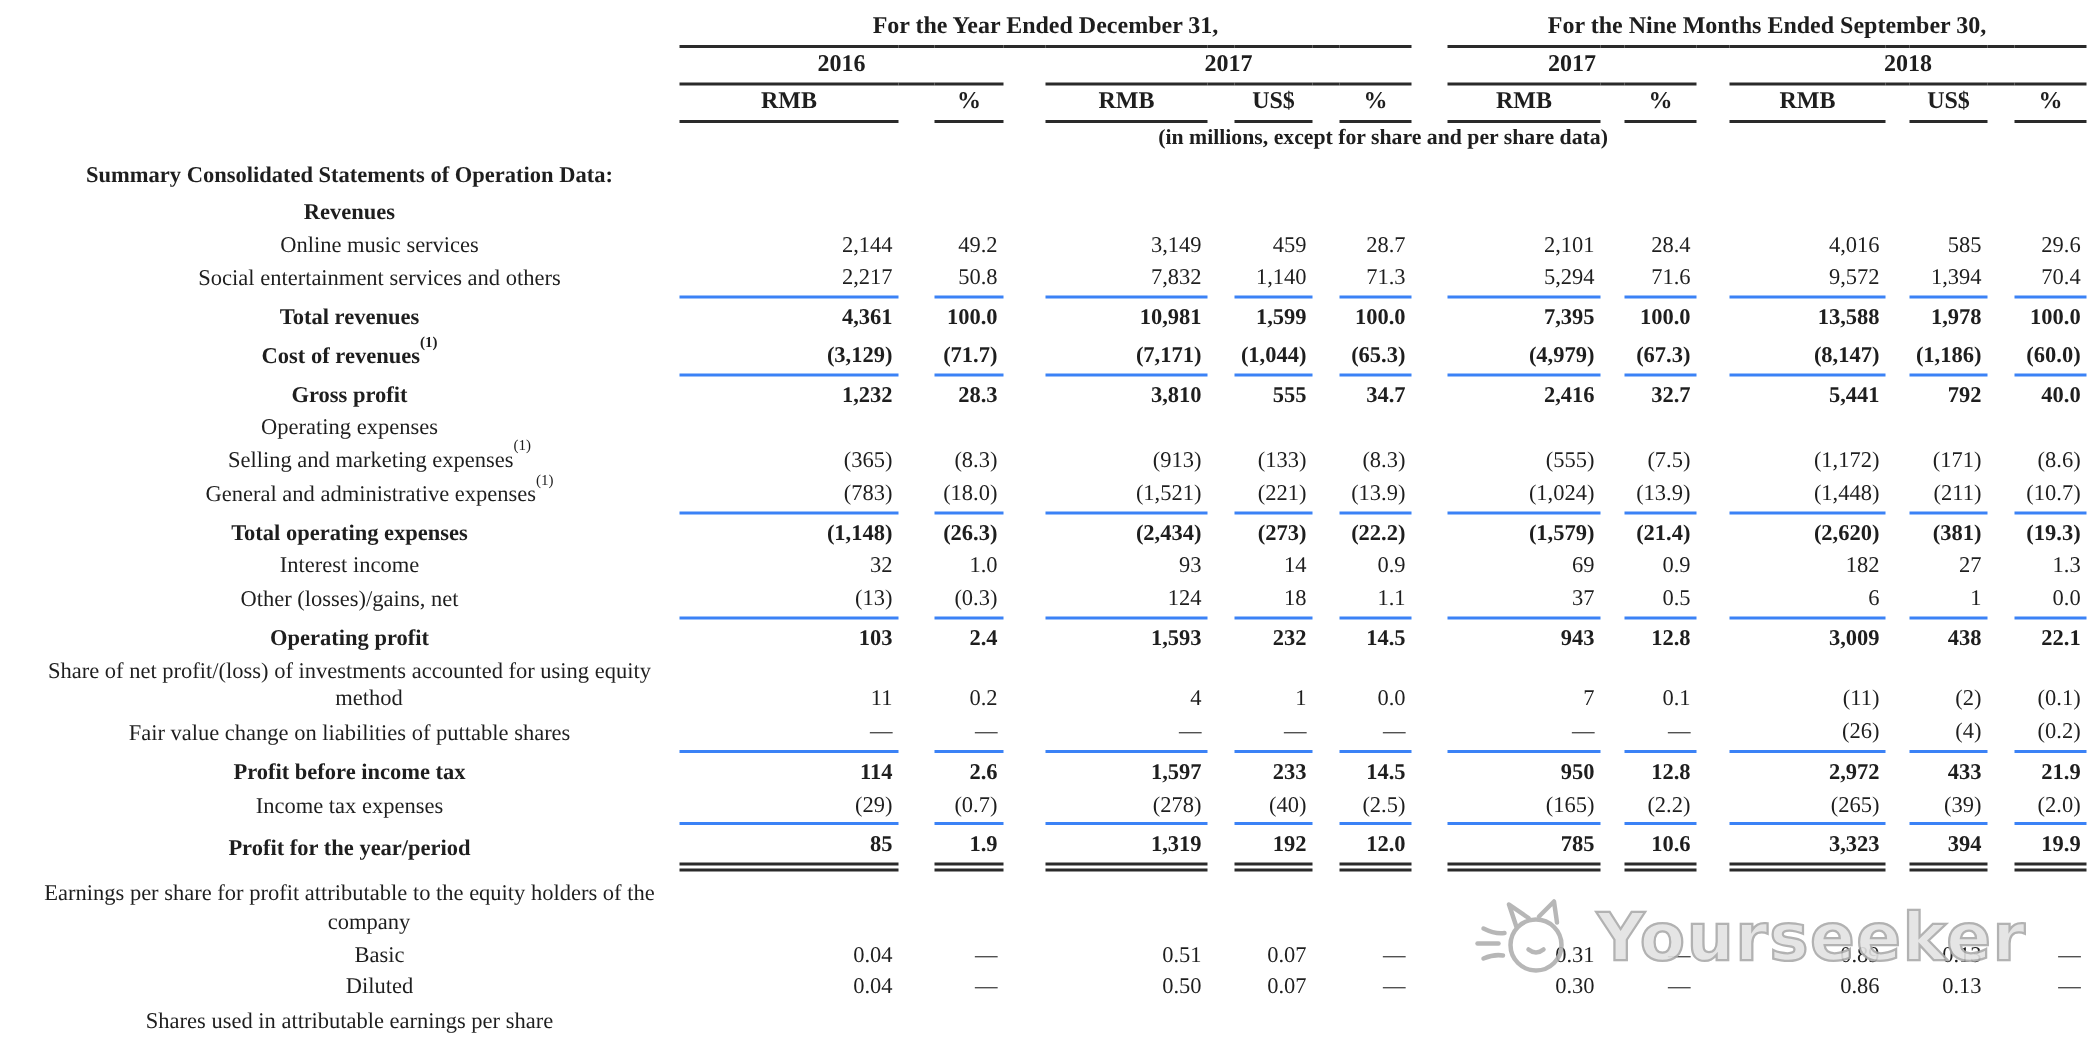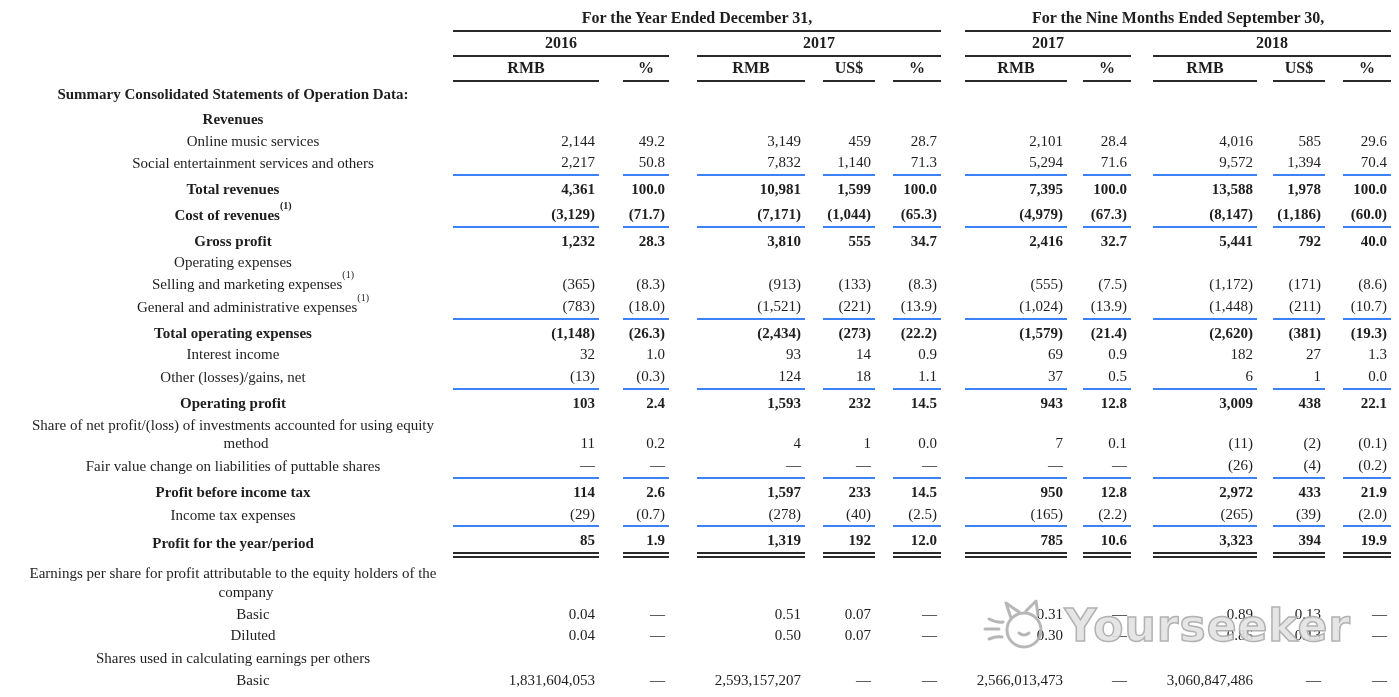--- a/index.html
+++ b/index.html
@@ -84,20 +84,24 @@
         <th data-name="currency-header" class="grp">RMB</th>
         <td data-name="gap-cell"></td>
         <th data-name="currency-header" class="grp">%</th>
         <td data-name="gap-cell"></td>
         <th data-name="currency-header" class="grp">RMB</th>
         <td data-name="gap-cell"></td>
         <th data-name="currency-header" class="grp">US$</th>
         <td data-name="gap-cell"></td>
         <th data-name="currency-header" class="grp">%</th>
       </tr>
+      <tr data-name="units-row">
+        <td data-name="corner-spacer"></td>
+        <td data-name="units-note" class="units" colspan="19">(in millions, except for share and per share data)</td>
+      </tr>
     </thead>
   <tbody data-name="table-body">
       <tr data-name="row-section-title" class="b">
         <td data-name="row-label" class="label">
           <div class="l1">Summary Consolidated Statements of Operation Data:</div>
         </td>
         <td data-name="value-cell" class="num"></td>
         <td data-name="gap-cell"></td>
         <td data-name="value-cell" class="num"></td>
         <td data-name="gap-cell"></td>
@@ -618,21 +622,21 @@
         <td data-name="value-cell" class="num">—</td>
         <td data-name="gap-cell"></td>
         <td data-name="value-cell" class="num">0.86</td>
         <td data-name="gap-cell"></td>
         <td data-name="value-cell" class="num">0.13</td>
         <td data-name="gap-cell"></td>
         <td data-name="value-cell" class="num">—</td>
       </tr>
       <tr data-name="row-shares-header">
         <td data-name="row-label" class="label">
-          <div class="l1">Shares used in calculating earnings per others</div>
+          <div class="l1">Shares used in attributable earnings per share</div>
         </td>
         <td data-name="value-cell" class="num"></td>
         <td data-name="gap-cell"></td>
         <td data-name="value-cell" class="num"></td>
         <td data-name="gap-cell"></td>
         <td data-name="value-cell" class="num"></td>
         <td data-name="gap-cell"></td>
         <td data-name="value-cell" class="num"></td>
         <td data-name="gap-cell"></td>
         <td data-name="value-cell" class="num"></td>

